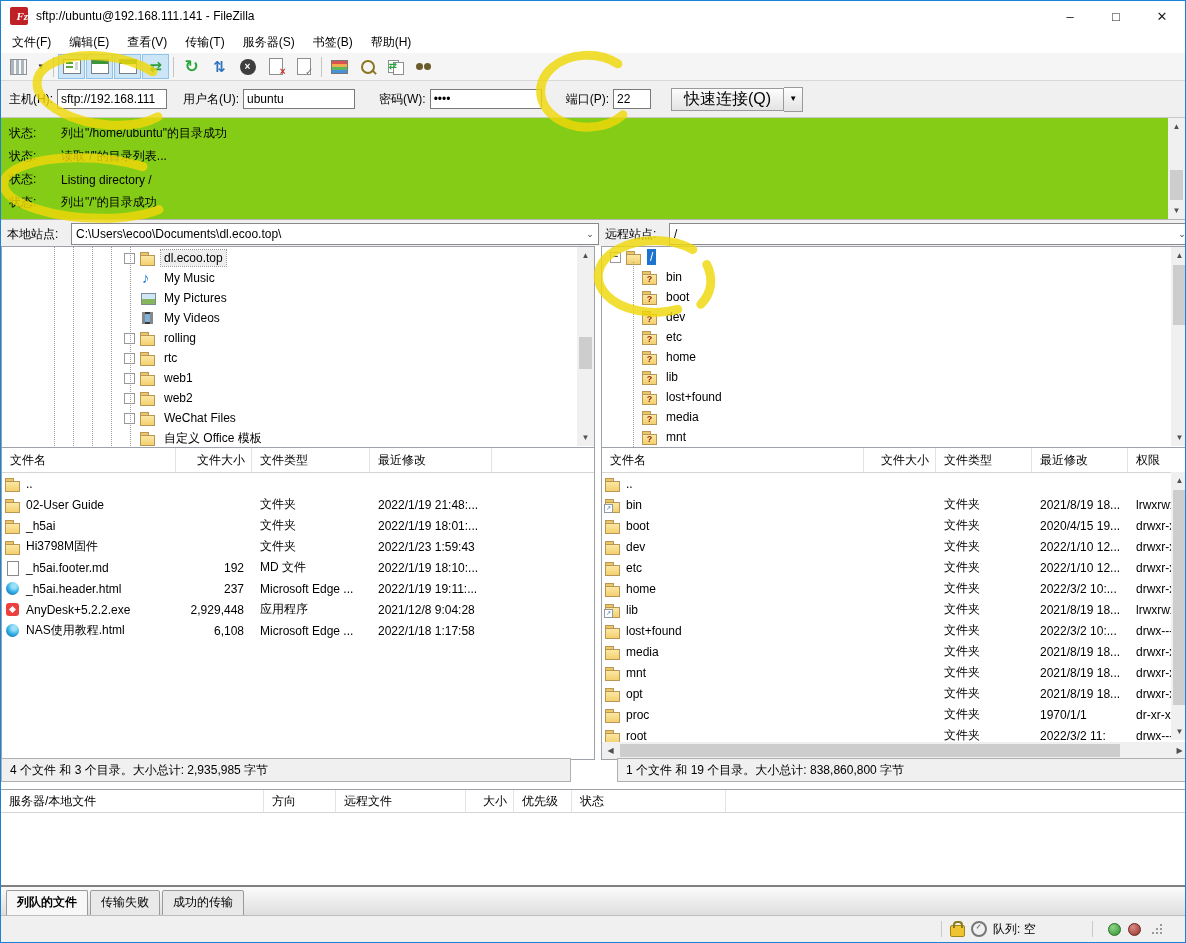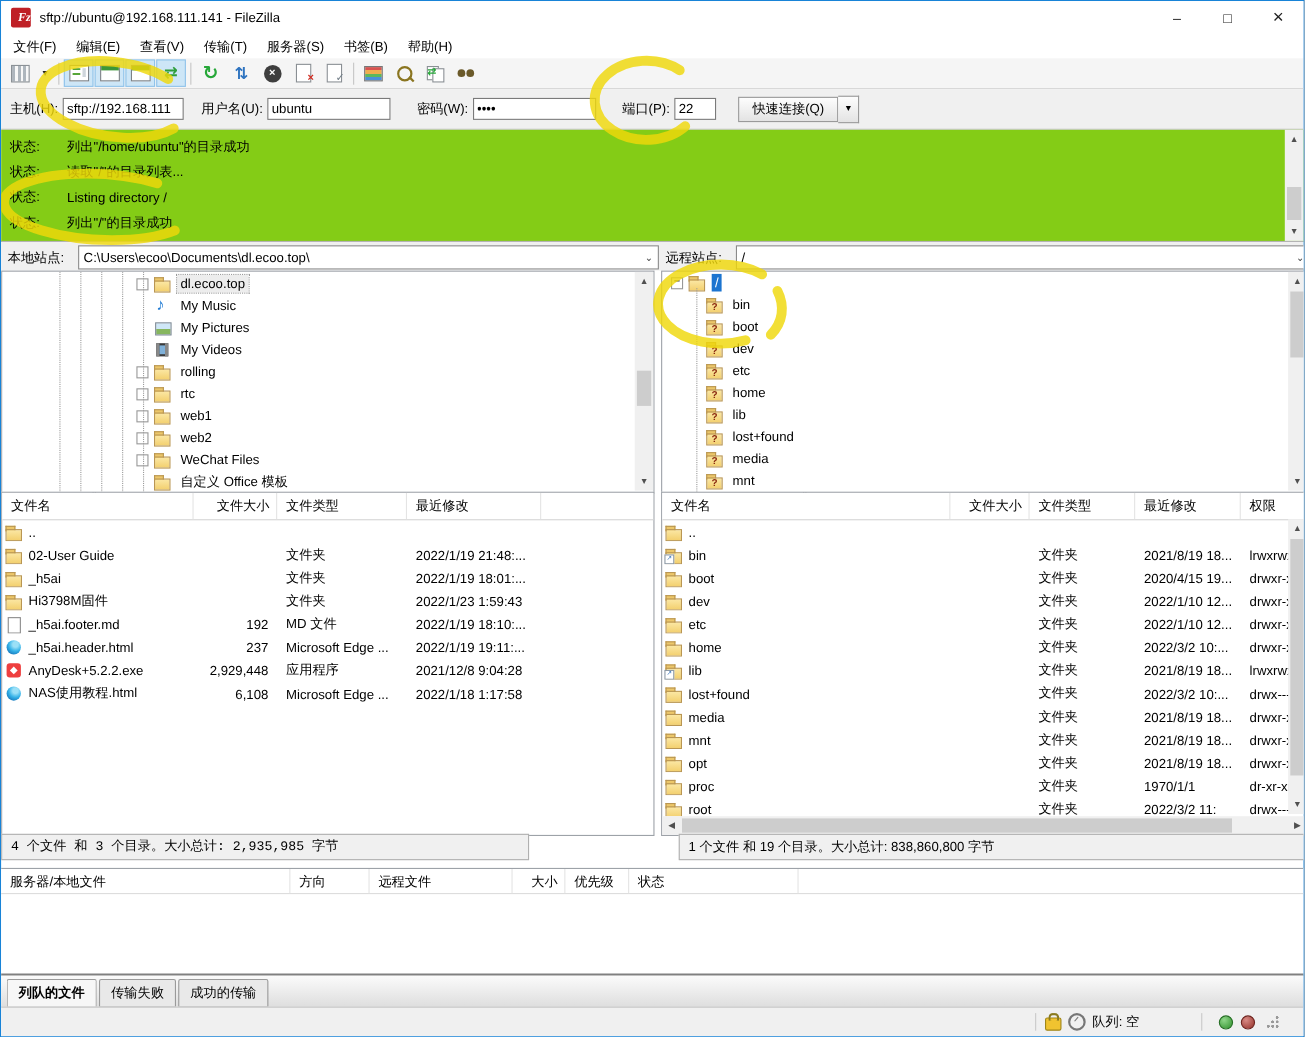--- a/index.html
+++ b/index.html
@@ -55,21 +55,21 @@
   
   #quickbar{left:0;top:80px;width:100%;height:37px;background:#f0f0f0;border-bottom:1px solid #c8c8c8;
             display:flex;align-items:center;padding-left:8px;}
   #quickbar label{margin-right:4px;}
   #quickbar input{height:20px;border:1px solid #7a7a7a;background:#fff;font:12px "Liberation Sans","DejaVu Sans",sans-serif;padding:0 3px;box-sizing:border-box;}
   #host-input{width:110px;}
   #user-input{width:112px;margin-right:24px;}
   #pass-input{width:112px;margin-right:24px;}
   #port-input{width:38px;margin-right:20px;}
   #host-input{margin-right:16px;}
-  #qc-btn{height:23px;padding:0 12px;border:1px solid #9a9a9a;background:linear-gradient(#fdfdfd,#e3e3e3);font-size:12px;}
+  #qc-btn{height:23px;padding:0 12px;border:1px solid #9a9a9a;background:linear-gradient(#fdfdfd,#e3e3e3);font-size:16px;}
   #qc-dd{width:18px;height:23px;border:1px solid #9a9a9a;border-left:none;background:linear-gradient(#fdfdfd,#e3e3e3);font-size:8px;text-align:center;line-height:21px;}
 
   
   #log{left:0;top:117px;width:100%;height:102px;background:#84cc16;border-bottom:1px solid #b4b4b4;}
   .logline{display:flex;height:23px;align-items:center;padding-left:8px;}
   .logline .ll{width:52px;flex:none;}
   
   .sb-v{position:absolute;width:17px;background:#f0f0f0;}
   .sb-h{position:absolute;height:17px;background:#f0f0f0;}
   .sb-btn{position:absolute;width:17px;height:17px;color:#505050;font-size:8px;text-align:center;line-height:17px;}
@@ -698,21 +698,21 @@
       <span class="sb-thumb" style="left:2px;width:13px;top:18px;height:215px;"></span>
       <span class="sb-btn" style="bottom:0">▼</span>
     </div>
     <div class="sb-h" style="left:0;bottom:0;width:586px;">
       <span class="sb-btn" style="left:0;top:0">◀</span>
       <span class="sb-thumb" style="left:18px;top:2px;height:13px;width:500px;"></span>
       <span class="sb-btn" style="right:0;top:0">▶</span>
     </div>
   </div>
 
-  <div class="statusstrip" style="left:0;width:480px;font-family:Liberation Mono, monospace;">4 个文件 和 3 个目录。大小总计: 2,935,985 字节</div>
+  <div class="statusstrip" style="left:0;width:570px;">4 个文件 和 3 个目录。大小总计: 2,935,985 字节</div>
   <div class="statusstrip" style="left:616px;width:586px;">1 个文件 和 19 个目录。大小总计: 838,860,800 字节</div>
 
   <div id="queuehead" class="abs">
     <span class="hc qc0">服务器/本地文件</span>
     <span class="hc qc1">方向</span>
     <span class="hc qc2">远程文件</span>
     <span class="hc qc3">大小</span>
     <span class="hc qc4">优先级</span>
     <span class="hc qc5">状态</span>
   </div>

